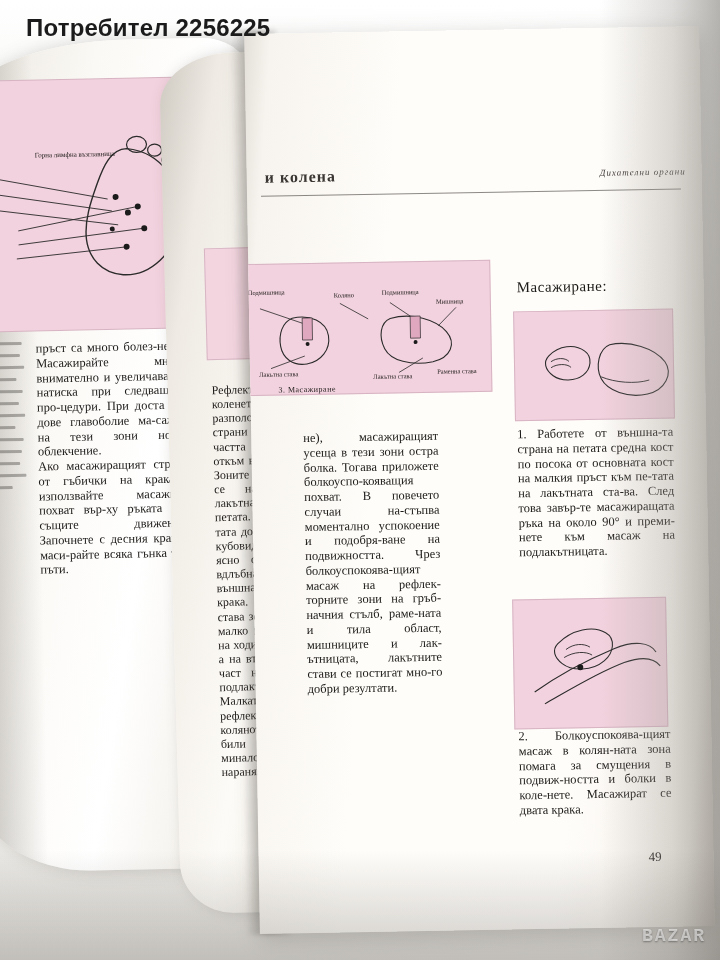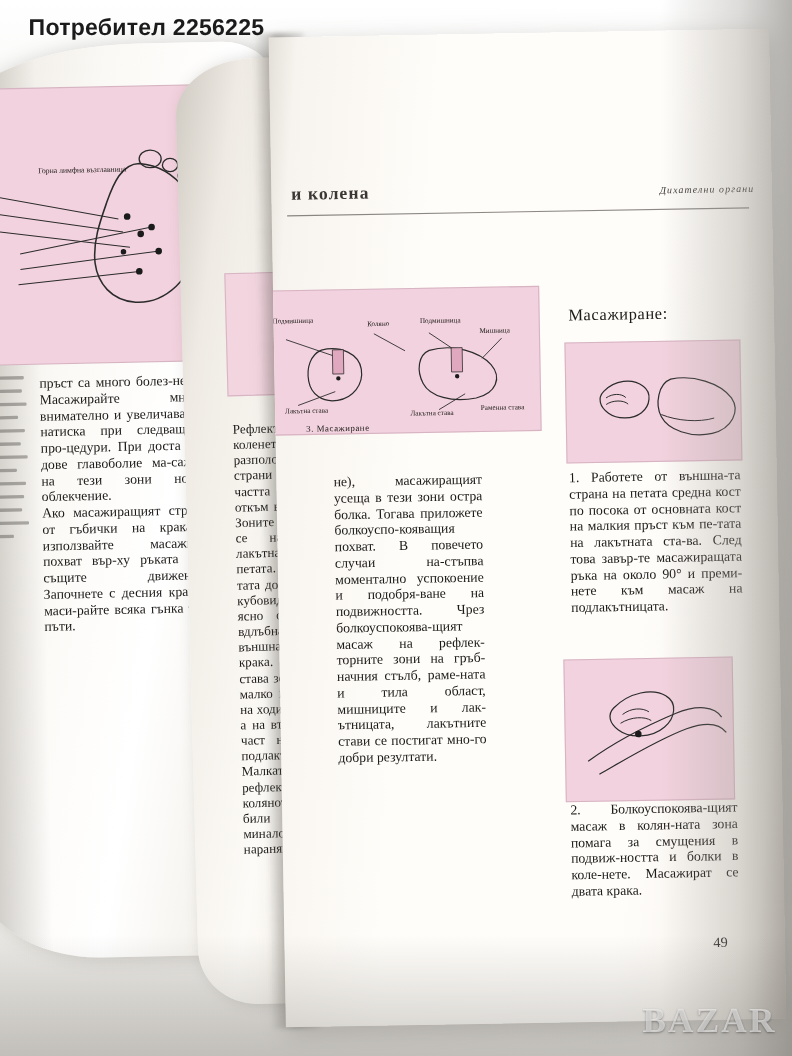--- a/index.html
+++ b/index.html
@@ -14,21 +14,21 @@
     font-family: "Liberation Serif", serif;
     position: relative;
   }
 
   
   #listing-title {
     position: absolute;
     left: 26px;
     top: 14px;
     font-family: "Liberation Sans", sans-serif;
-    font-size: 21px;
+    font-size: 24px;
     font-weight: bold;
     color: #1b1b1b;
     letter-spacing: 0.2px;
     z-index: 40;
   }
 
   
   #photo {
     position: absolute;
     left: 0;
@@ -170,22 +170,22 @@
     position: absolute;
     height: 1px;
     background: rgba(45,42,38,0.55);
   }
 
   
   #watermark {
     position: absolute;
     right: 14px;
     bottom: 14px;
-    font-family: Liberation Serif, serif;
-    font-size: 32px;
+    font-family: Liberation Mono, monospace;
+    font-size: 18px;
     font-weight: bold;
     letter-spacing: 2px;
     color: rgba(255,255,255,0.55);
     text-shadow: 0 1px 2px rgba(0,0,0,0.35);
     z-index: 50;
   }
 
   
   svg { display: block; }
 </style>

